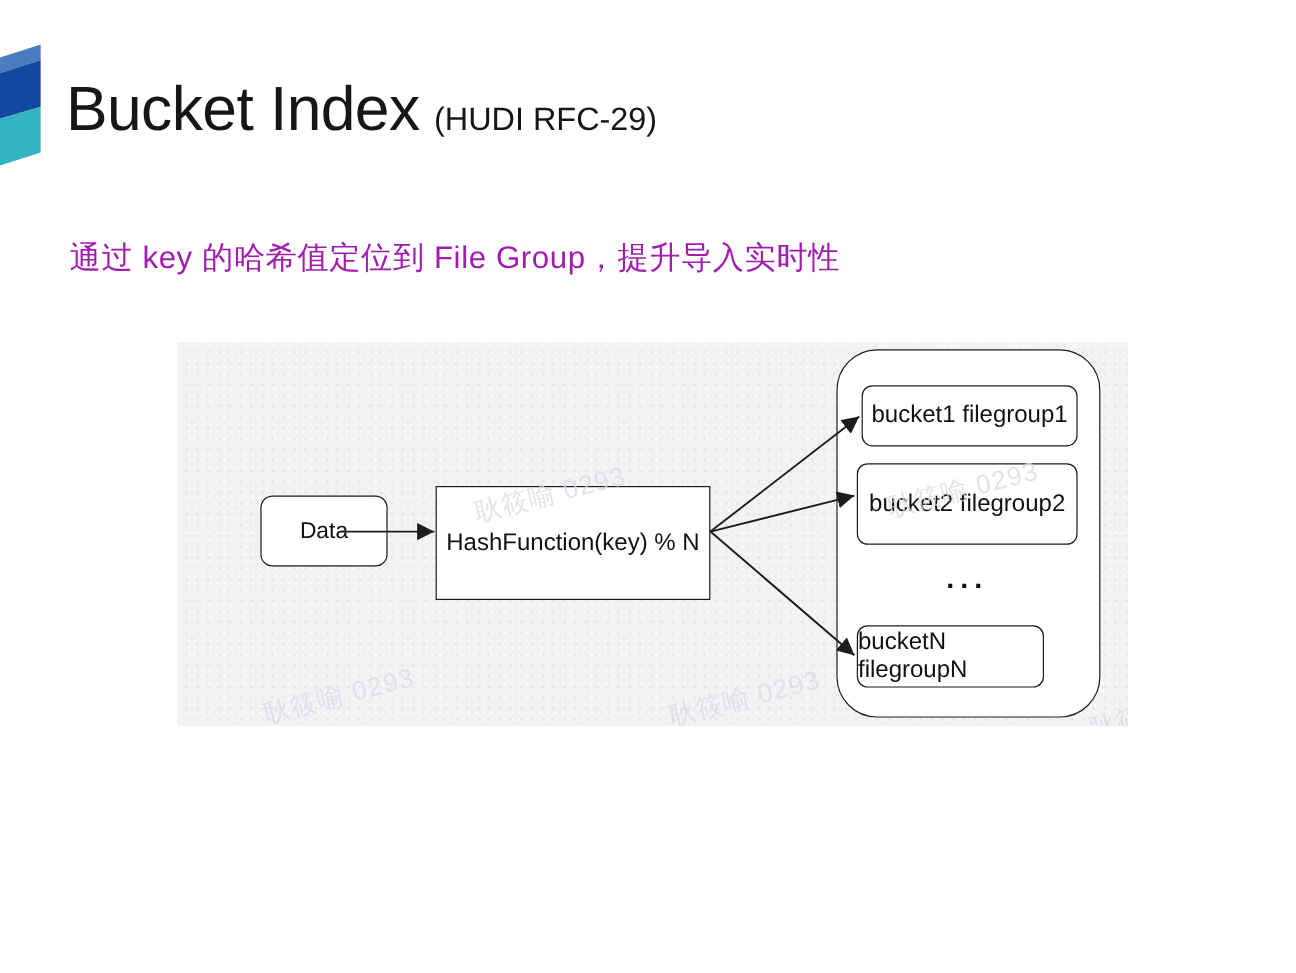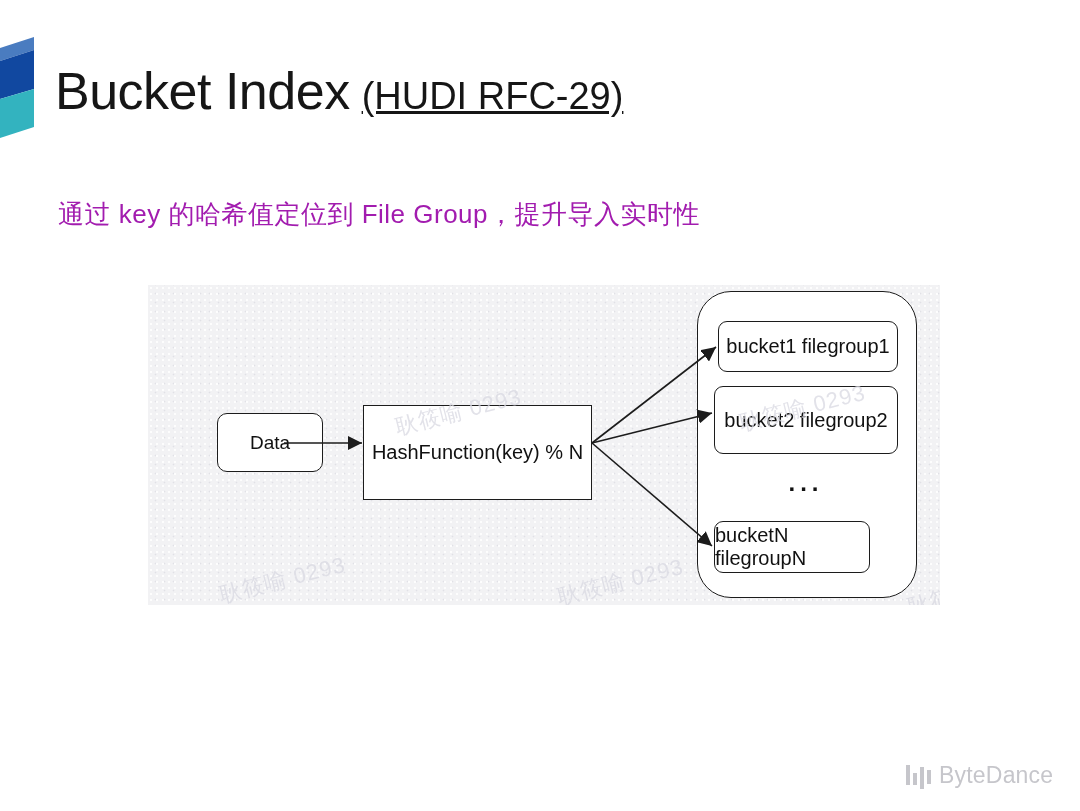--- a/index.html
+++ b/index.html
@@ -12,21 +12,21 @@
 
   
   .brand-mark { position:absolute; left:0; top:37px; width:34px; height:101px; }
 
   
   .title-row {
     position:absolute; left:55px; top:61px;
     display:flex; align-items:baseline; gap:12px; color:#161616;
   }
   .title-main { font-size:52px; font-weight:400; letter-spacing:-0.5px; }
-  .title-suffix { font-size:38px; font-weight:400;text-decoration:underline; }
+  .title-suffix { font-size:27px; font-weight:400; }
 
   
   .lead {
     position:absolute; left:58px; top:197px;
     font-size:26px; color:#a21caf; letter-spacing:0.5px;
   }
 
   
   .panel {
     position:absolute; left:148px; top:285px; width:792px; height:320px;
@@ -123,23 +123,14 @@
       </defs>
       <g stroke="#1c1c1c" stroke-width="1.6" fill="none">
         <line x1="136" y1="158" x2="214" y2="158" marker-end="url(#arr)"></line>
         <line x1="444" y1="158" x2="568" y2="62" marker-end="url(#arr)"></line>
         <line x1="444" y1="158" x2="564" y2="128" marker-end="url(#arr)"></line>
         <line x1="444" y1="158" x2="564" y2="261" marker-end="url(#arr)"></line>
       </g>
     </svg>
   </div>
 
-  <div class="footer-brand">
-    <svg width="30" height="30" viewBox="0 0 30 30" fill="#c6c6cb" aria-hidden="true">
-      <rect x="3" y="5" width="4" height="20"></rect>
-      <rect x="10" y="13" width="4" height="12"></rect>
-      <rect x="17" y="7" width="4" height="22"></rect>
-      <rect x="24" y="10" width="4" height="14"></rect>
-    </svg>
-    <span class="brand-text">ByteDance</span>
-  </div>
 
 </div>
 
 </body></html>

